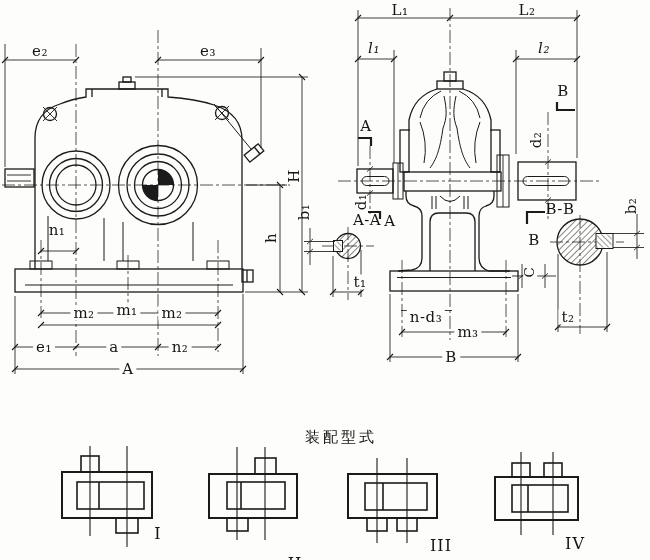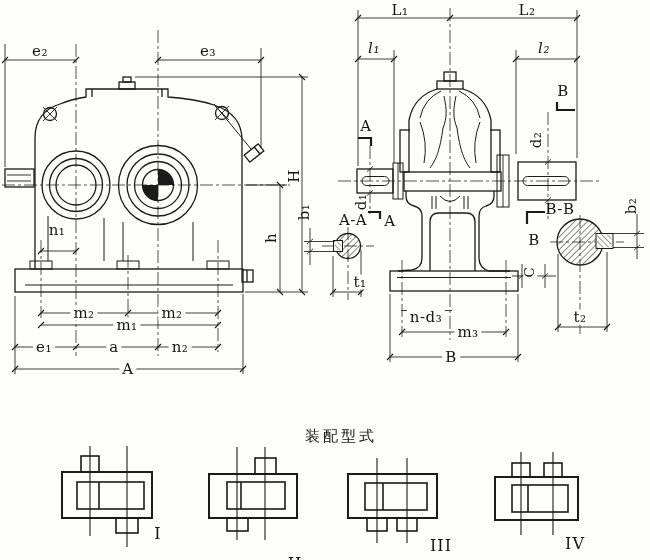--- a/index.html
+++ b/index.html
@@ -11,21 +11,21 @@
   .lbl{
     position:absolute;transform:translate(-50%,-50%);
     font-size:15px;line-height:1;white-space:nowrap;color:#151515;
     letter-spacing:0.5px;
   }
   .lbl.small{font-size:13.5px;}
   .lbl.rot{transform:translate(-50%,-50%) rotate(-90deg);}
   .lbl.wbg{background:#fdfdfb;padding:0 3px;}
   .lbl.it{font-style:italic;}
   .lbl.roman{font-size:16px;letter-spacing:1px;}
-  .lbl.cjk{font-family:Liberation Mono, monospace;font-size:15px;letter-spacing:3px;}
+  .lbl.cjk{font-family:Liberation Serif, serif;font-size:15px;letter-spacing:3px;}
 </style>
 </head>
 <body>
 
 <div id="canvas">
 
 <svg id="linework" width="650" height="560" viewBox="0 0 650 560">
   <defs>
     <marker id="tk" viewBox="0 0 8 8" markerWidth="8" markerHeight="8" refX="4" refY="4" orient="auto" markerUnits="userSpaceOnUse">
       <path d="M1,7 L7,1" stroke="#1b1b1b" stroke-width="1.1" fill="none"></path>
@@ -323,46 +323,46 @@
   </g>
 </svg>
 
   <span class="lbl" style="left:40px;top:51px">e₂</span>
   <span class="lbl" style="left:208px;top:51px">e₃</span>
   <span class="lbl rot" style="left:294px;top:176px">H</span>
   <span class="lbl rot" style="left:271px;top:238px">h</span>
   <span class="lbl" style="left:57px;top:230px">n₁</span>
   <span class="lbl wbg" style="left:84px;top:313px">m₂</span>
   <span class="lbl wbg" style="left:172px;top:313px">m₂</span>
-  <span class="lbl wbg" style="left:127px;top:325px">m₁</span>
+  <span class="lbl wbg" style="left:127px;top:310px">m₁</span>
   <span class="lbl wbg" style="left:44px;top:347px">e₁</span>
   <span class="lbl wbg" style="left:114px;top:347px">a</span>
   <span class="lbl wbg" style="left:180px;top:347px">n₂</span>
   <span class="lbl wbg" style="left:128px;top:369px">A</span>
 
   <span class="lbl" style="left:400px;top:10px">L₁</span>
   <span class="lbl" style="left:527px;top:10px">L₂</span>
   <span class="lbl it" style="left:374px;top:48px">l₁</span>
   <span class="lbl it" style="left:544px;top:48px">l₂</span>
   <span class="lbl" style="left:366px;top:126px">A</span>
   <span class="lbl" style="left:390px;top:221px">A</span>
   <span class="lbl" style="left:563px;top:91px">B</span>
   <span class="lbl wbg" style="left:534px;top:240px">B</span>
   <span class="lbl rot" style="left:361px;top:202px">d₁</span>
   <span class="lbl rot" style="left:536px;top:140px">d₂</span>
   <span class="lbl rot wbg small" style="left:530px;top:272px">C</span>
   <span class="lbl wbg" style="left:426px;top:317px">n-d₃</span>
   <span class="lbl wbg" style="left:468px;top:332px">m₃</span>
   <span class="lbl wbg" style="left:451px;top:357px">B</span>
 
-  <span class="lbl" style="left:353px;top:220px">A-A</span>
+  <span class="lbl" style="left:367px;top:220px">A-A</span>
   <span class="lbl rot" style="left:304px;top:212px">b₁</span>
   <span class="lbl wbg" style="left:360px;top:282px">t₁</span>
   <span class="lbl" style="left:560px;top:209px">B-B</span>
   <span class="lbl rot" style="left:631px;top:206px">b₂</span>
-  <span class="lbl wbg" style="left:580px;top:317px">t₂</span>
+  <span class="lbl wbg" style="left:568px;top:317px">t₂</span>
 
   <span class="lbl cjk" style="left:341px;top:437px">装配型式</span>
   <span class="lbl roman" style="left:158px;top:534px">I</span>
   <span class="lbl roman" style="left:295px;top:564px">II</span>
   <span class="lbl roman" style="left:441px;top:546px">III</span>
   <span class="lbl roman" style="left:575px;top:544px">IV</span>
 </div>
 
 </body></html>

